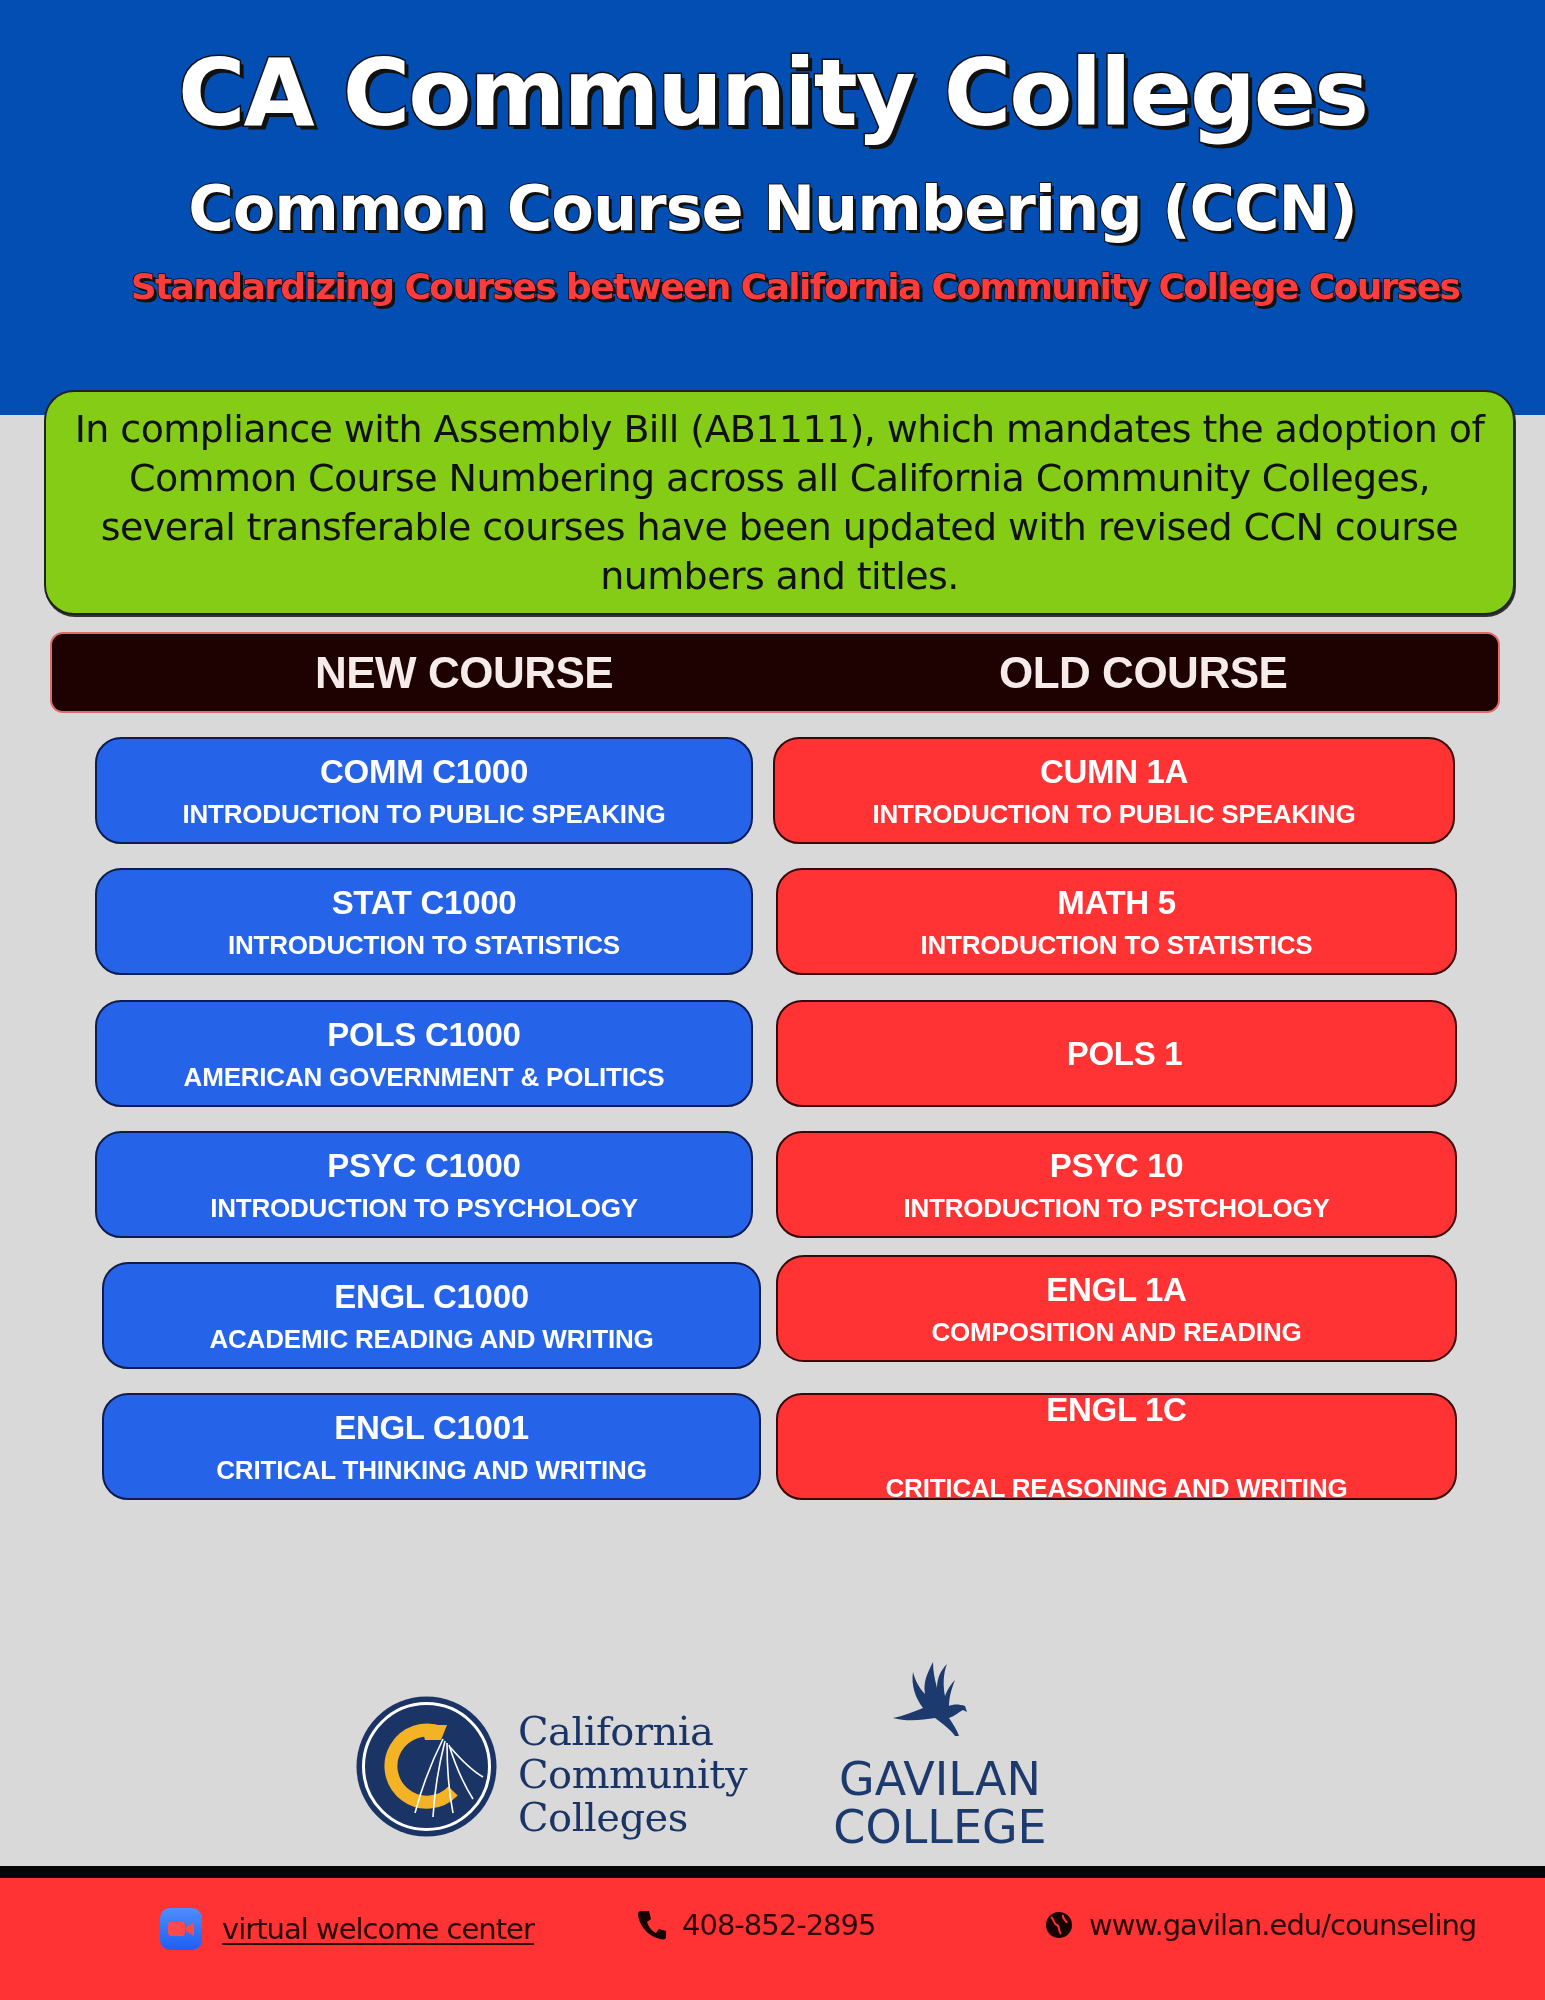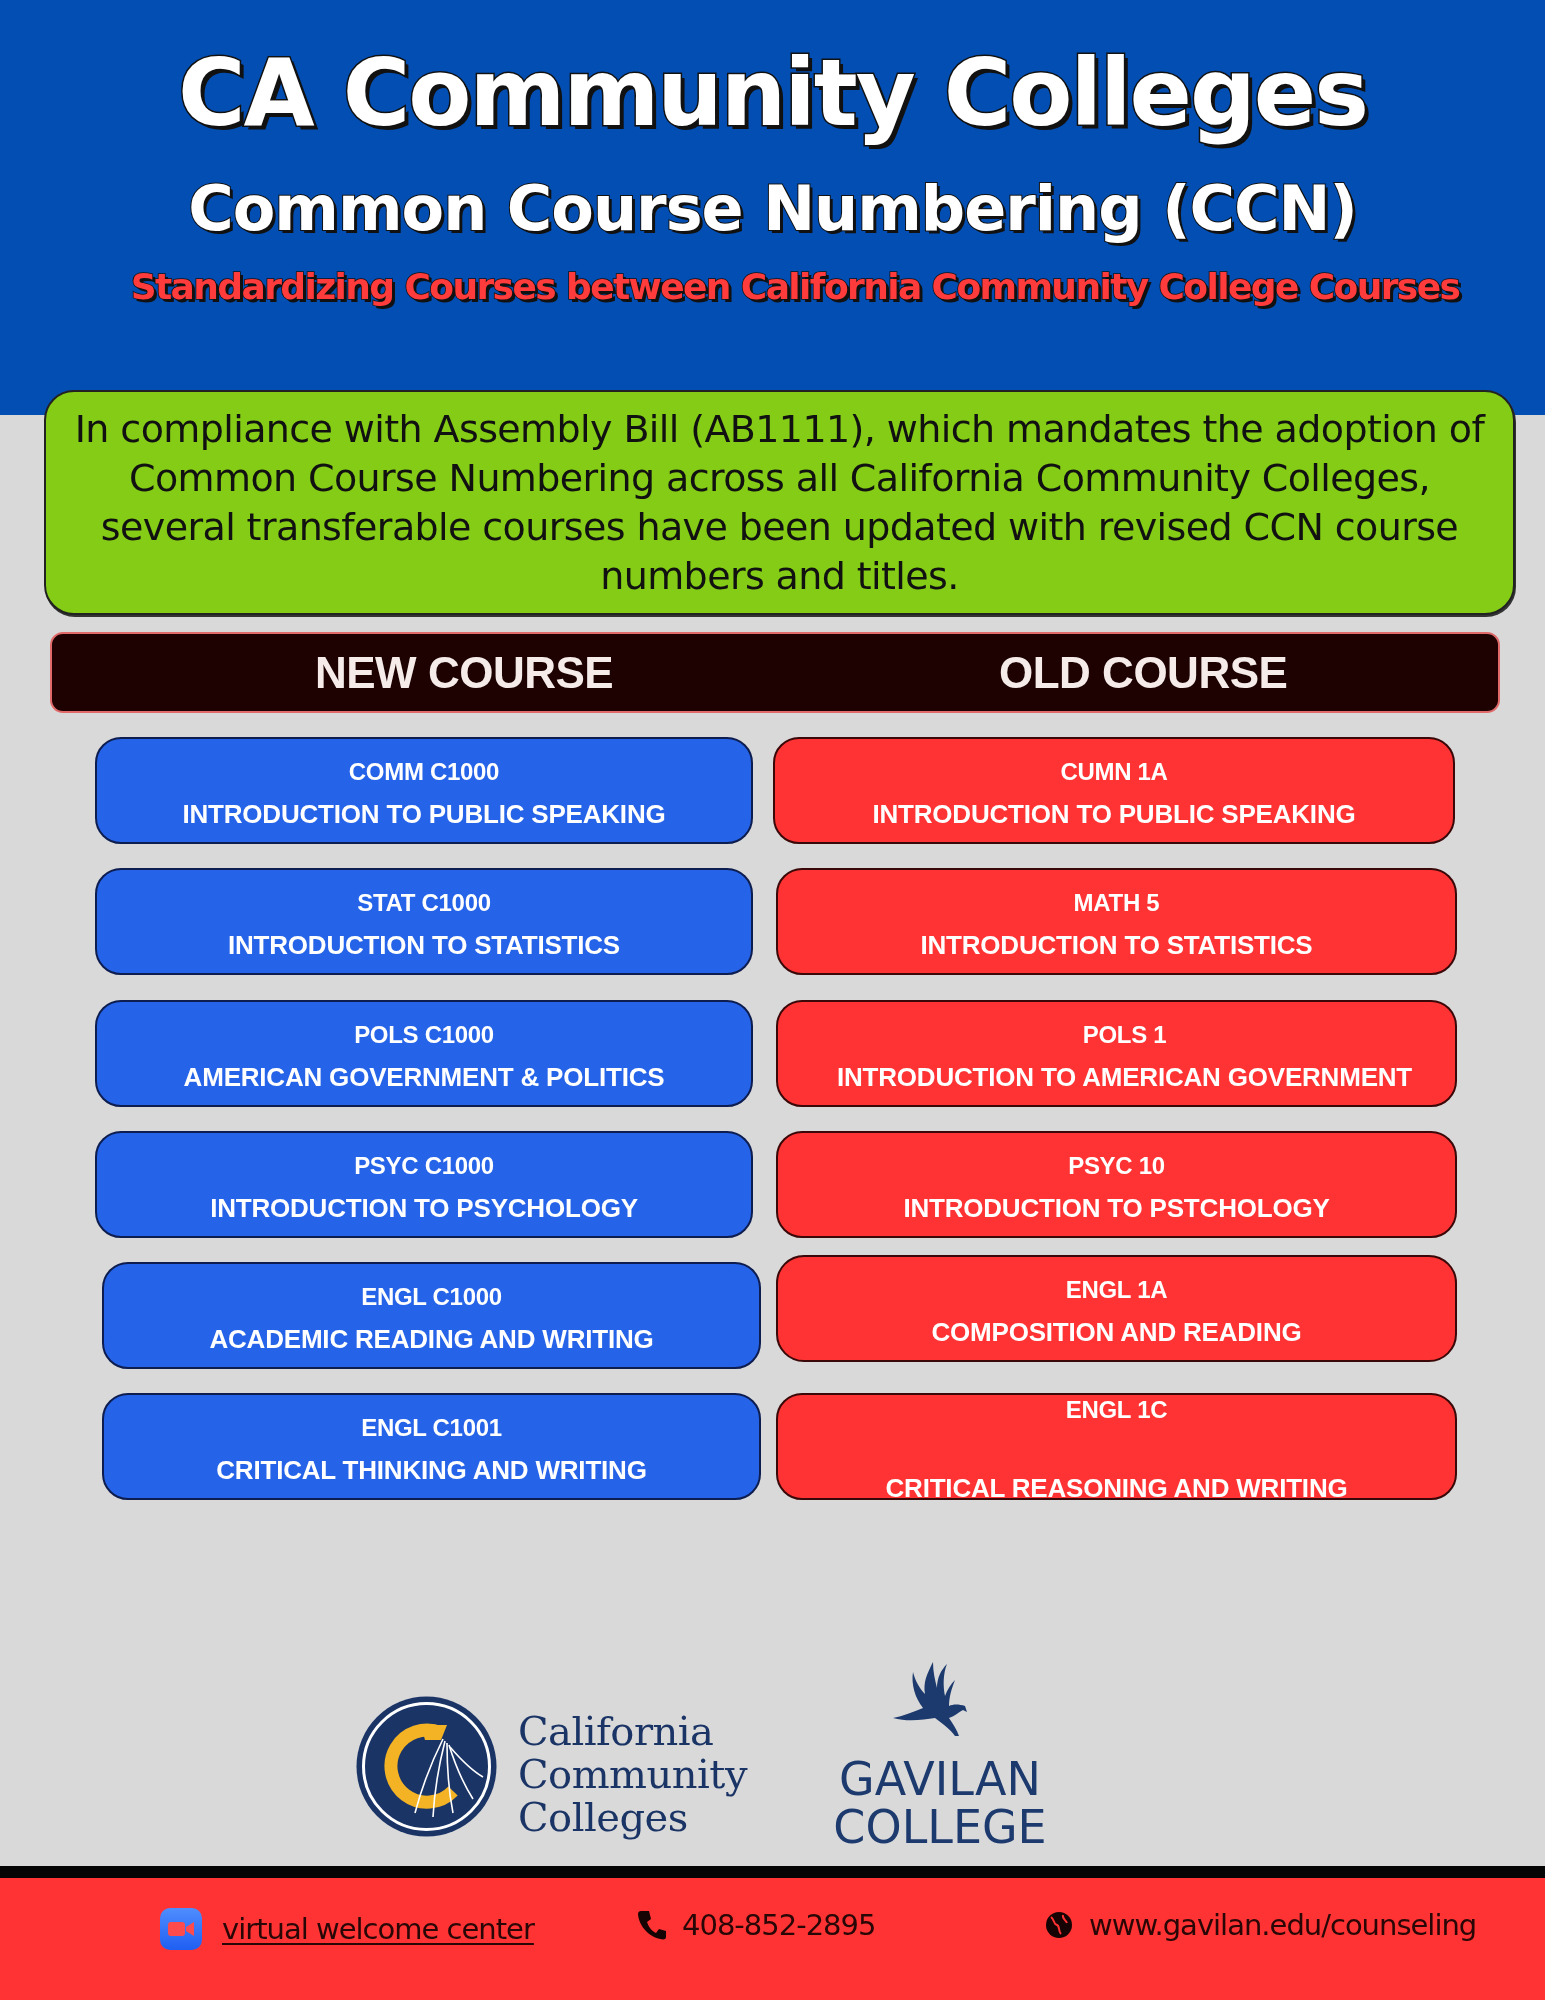--- a/index.html
+++ b/index.html
@@ -61,21 +61,21 @@
   .col-header .new { left: 263px; }
   .col-header .old { left: 947px; }
   .card {
     position: absolute; height: 107px; border-radius: 26px;
     display: flex; flex-direction: column; align-items: center; justify-content: center;
     color: #ffffff; font-family: "Liberation Sans", sans-serif; font-weight: bold;
     text-align: center;
   }
   .card.new { background: #2563e8; border: 2px solid #0d1d4f; }
   .card.old { background: #ff3333; border: 2px solid #3a0808; }
-  .card .code { font-size: 24px; line-height: 40px; letter-spacing: -0.3px; }
+  .card .code { font-size: 33px; line-height: 40px; letter-spacing: -0.3px; }
   .card .name { font-size: 26px; line-height: 32px; margin-top: 6px; letter-spacing: -0.2px; white-space: nowrap; }
   .logos {
     position: absolute; left: 0; top: 1650px; width: 1545px; height: 200px;
   }
   .ccc-seal {
     position: absolute; left: 355px; top: 45px; width: 143px; height: 143px;
   }
   .ccc-text {
     position: absolute; left: 518px; top: 60px; font-family: "DejaVu Serif", serif;
     font-size: 40px; line-height: 43px; color: #1b3466; letter-spacing: -0.5px;
@@ -138,21 +138,20 @@
   <div class="code">MATH 5</div>
   <div class="name">INTRODUCTION TO STATISTICS</div>
 </div>
 
 <div class="card new" style="left:95px; top:1000px; width:658px;">
   <div class="code">POLS C1000</div>
   <div class="name">AMERICAN GOVERNMENT &amp; POLITICS</div>
 </div>
 <div class="card old" style="left:776px; top:1000px; width:681px;padding-left:16px;">
   <div class="code">POLS 1</div>
-  <div class="name">INTRODUCTION TO AMERICAN GOVERNMENT</div>
 </div>
 
 <div class="card new" style="left:95px; top:1131px; width:658px;">
   <div class="code">PSYC C1000</div>
   <div class="name">INTRODUCTION TO PSYCHOLOGY</div>
 </div>
 <div class="card old" style="left:776px; top:1131px; width:681px;">
   <div class="code">PSYC 10</div>
   <div class="name">INTRODUCTION TO PSTCHOLOGY</div>
 </div>

